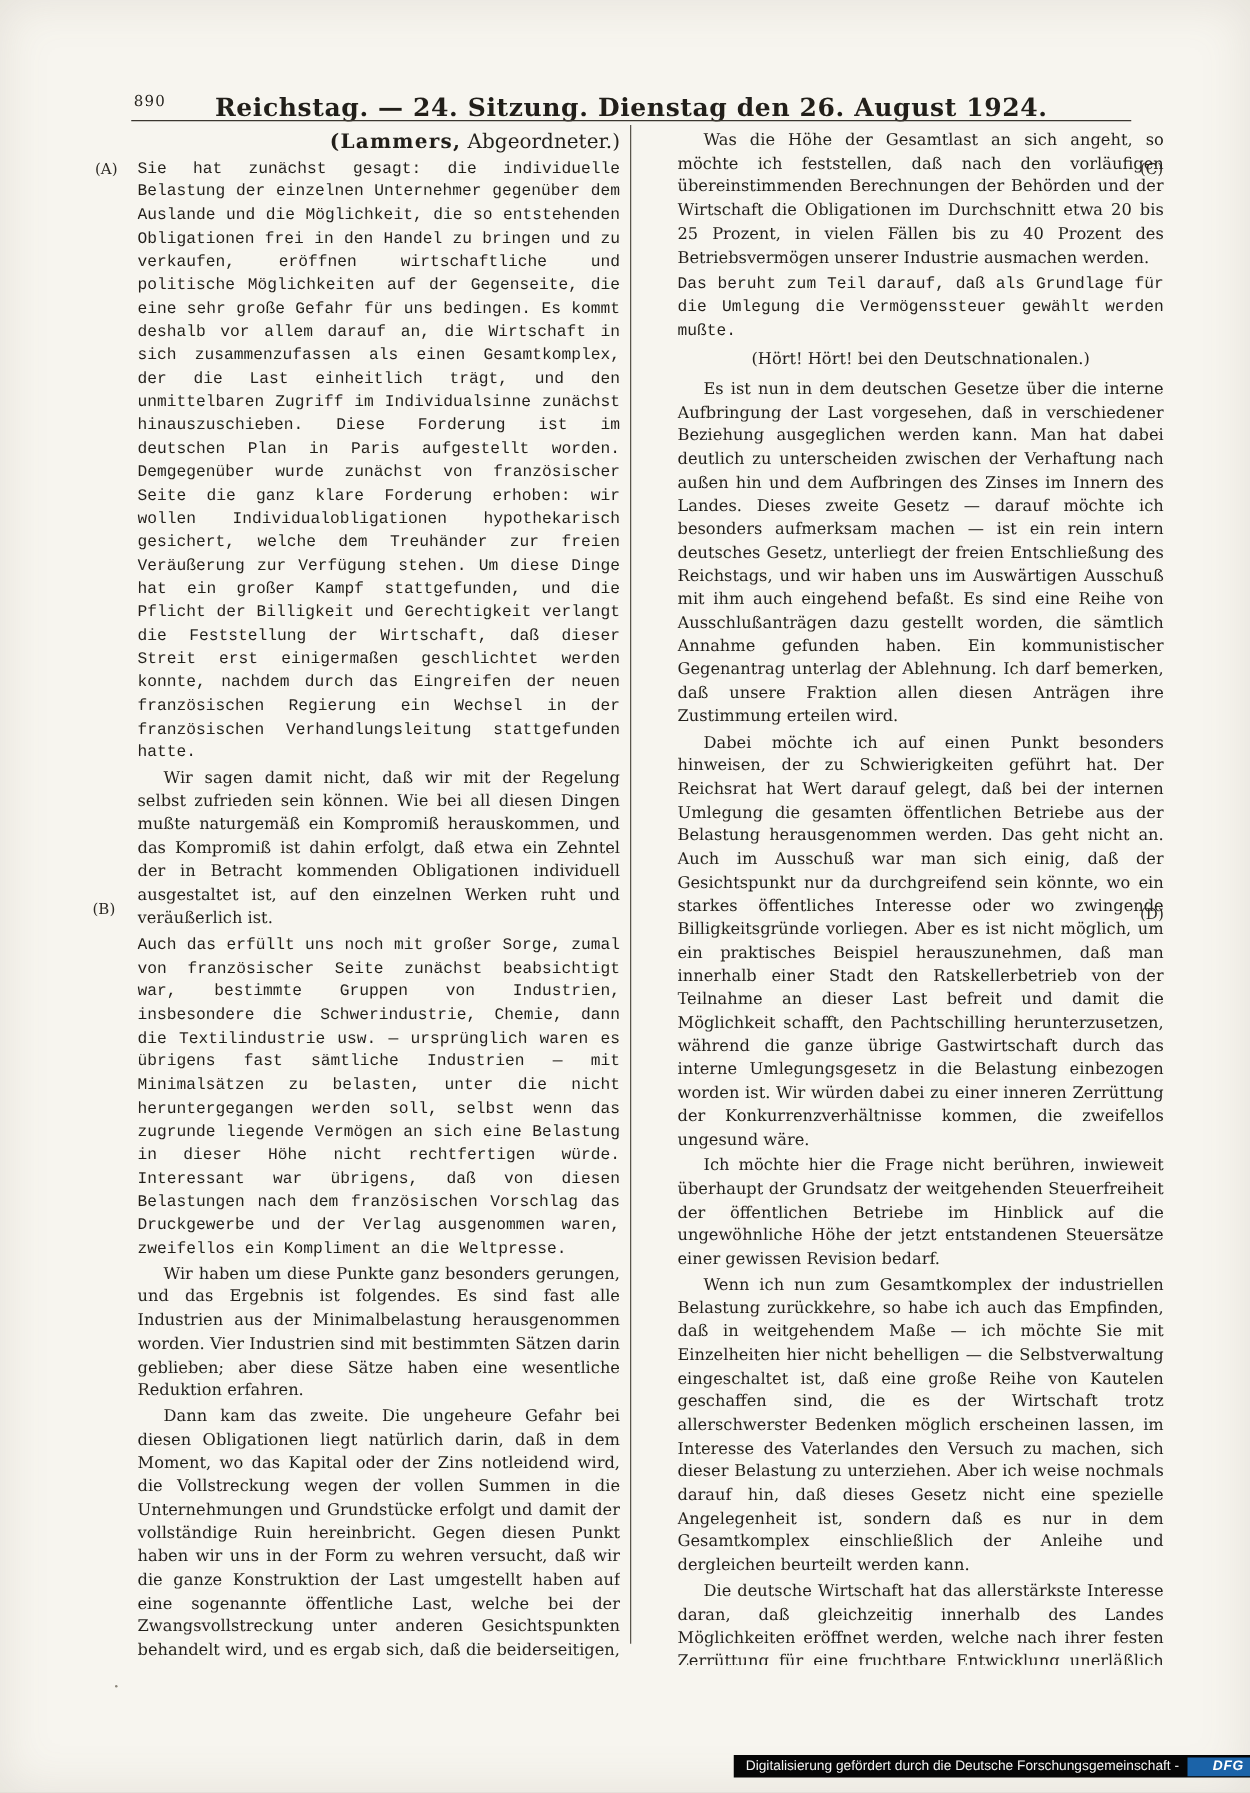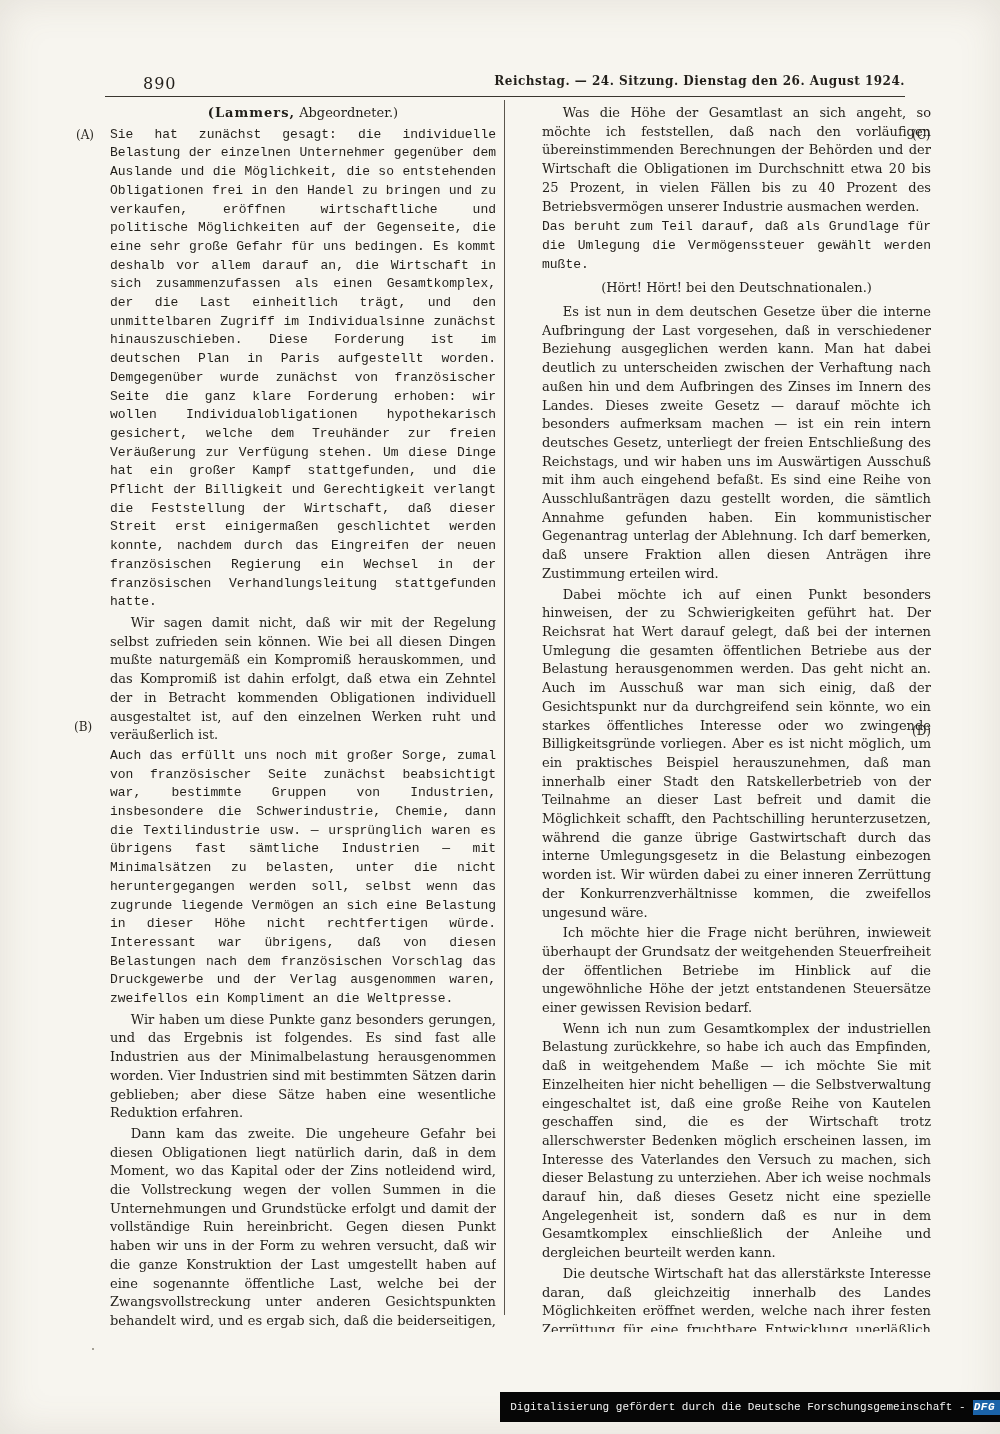--- a/index.html
+++ b/index.html
@@ -12,26 +12,26 @@
     font-family:"DejaVu Serif", serif;
     overflow:hidden;
     box-shadow:inset 0 0 40px rgba(120,110,90,.15);
   }
   
   .header {
     position:absolute; top:74px; left:105px; right:95px; height:22px;
   }
   .page-number {
     position:absolute; left:2px; top:0;
-    font-size:16px; letter-spacing:1px;margin-left:36px;
+    font-size:12px; letter-spacing:1px;
   }
   .header-title {
     position:absolute; left:0; right:0; top:0;
-    text-align:right;
-    font-size:12px; font-weight:bold;
+    text-align:center;
+    font-size:20px; font-weight:bold;
     letter-spacing:.5px;
     white-space:nowrap;
   }
   .header-rule {
     position:absolute; top:96px; left:105px; right:95px;
     border-top:1.5px solid #3a362f;
   }
   
   .col-divider {
     position:absolute; top:100px; left:504px; width:0; height:1215px;
@@ -40,21 +40,21 @@
   .column {
     position:absolute; top:104px; height:1228px;
     overflow:hidden;
     font-size:13px; line-height:18.7px;
     text-align:justify;
     hyphens:auto;
   }
   .column.left  { left:110px; width:386px; }
   .column.right { left:542px; width:389px; }
   .speaker-note {
-    font-size:13px; text-align:center;
+    font-size:16px; text-align:right;
     margin:0 0 3px 0;
   }
   .speaker-note .speaker-name { font-weight:bold; letter-spacing:1px; }
   .para { margin:0 0 2px 0; }
   .para.body   { text-indent:1.6em; }
   .para.flush  { text-indent:0;font-family:Liberation Mono, monospace; }
   .para.center {
     text-align:center; text-indent:0;
     margin:5px 0 5px 0;
   }
@@ -63,34 +63,34 @@
     position:absolute;
     font-size:12px; color:#2b2822;
     font-family:"DejaVu Serif", serif;
   }
   .marker-a { left:76px;  top:128px; }
   .marker-b { left:74px;  top:720px; }
   .marker-c { left:912px; top:128px; }
   .marker-d { left:912px; top:724px; }
   
   .footer-bar {
-    position:absolute; right:0; bottom:12px; height:30px;
+    position:absolute; right:0; bottom:12px; height:18px;
     background:#060606;
     display:flex; align-items:center;
     padding-left:10px;
     color:#f5f5f5;
-    font-family:Liberation Mono, monospace;
+    font-family:Liberation Sans, sans-serif;
     font-size:11px;
     white-space:nowrap;
   }
   .dfg-logo {
     display:inline-block;
     background:#1b63a8; color:#ffffff;
     font-weight:bold; font-style:italic;
-    padding:1px 5px 2px 1px;
+    padding:1px 5px 2px 20px;
     margin-left:5px;
     font-size:11px;
     letter-spacing:.5px;
   }
   .footer-credit { padding-right:2px; }
   .speck {
     position:absolute; left:92px; top:1348px;
     width:2px; height:2px; background:#8a857a; border-radius:50%;
   }
 </style>

